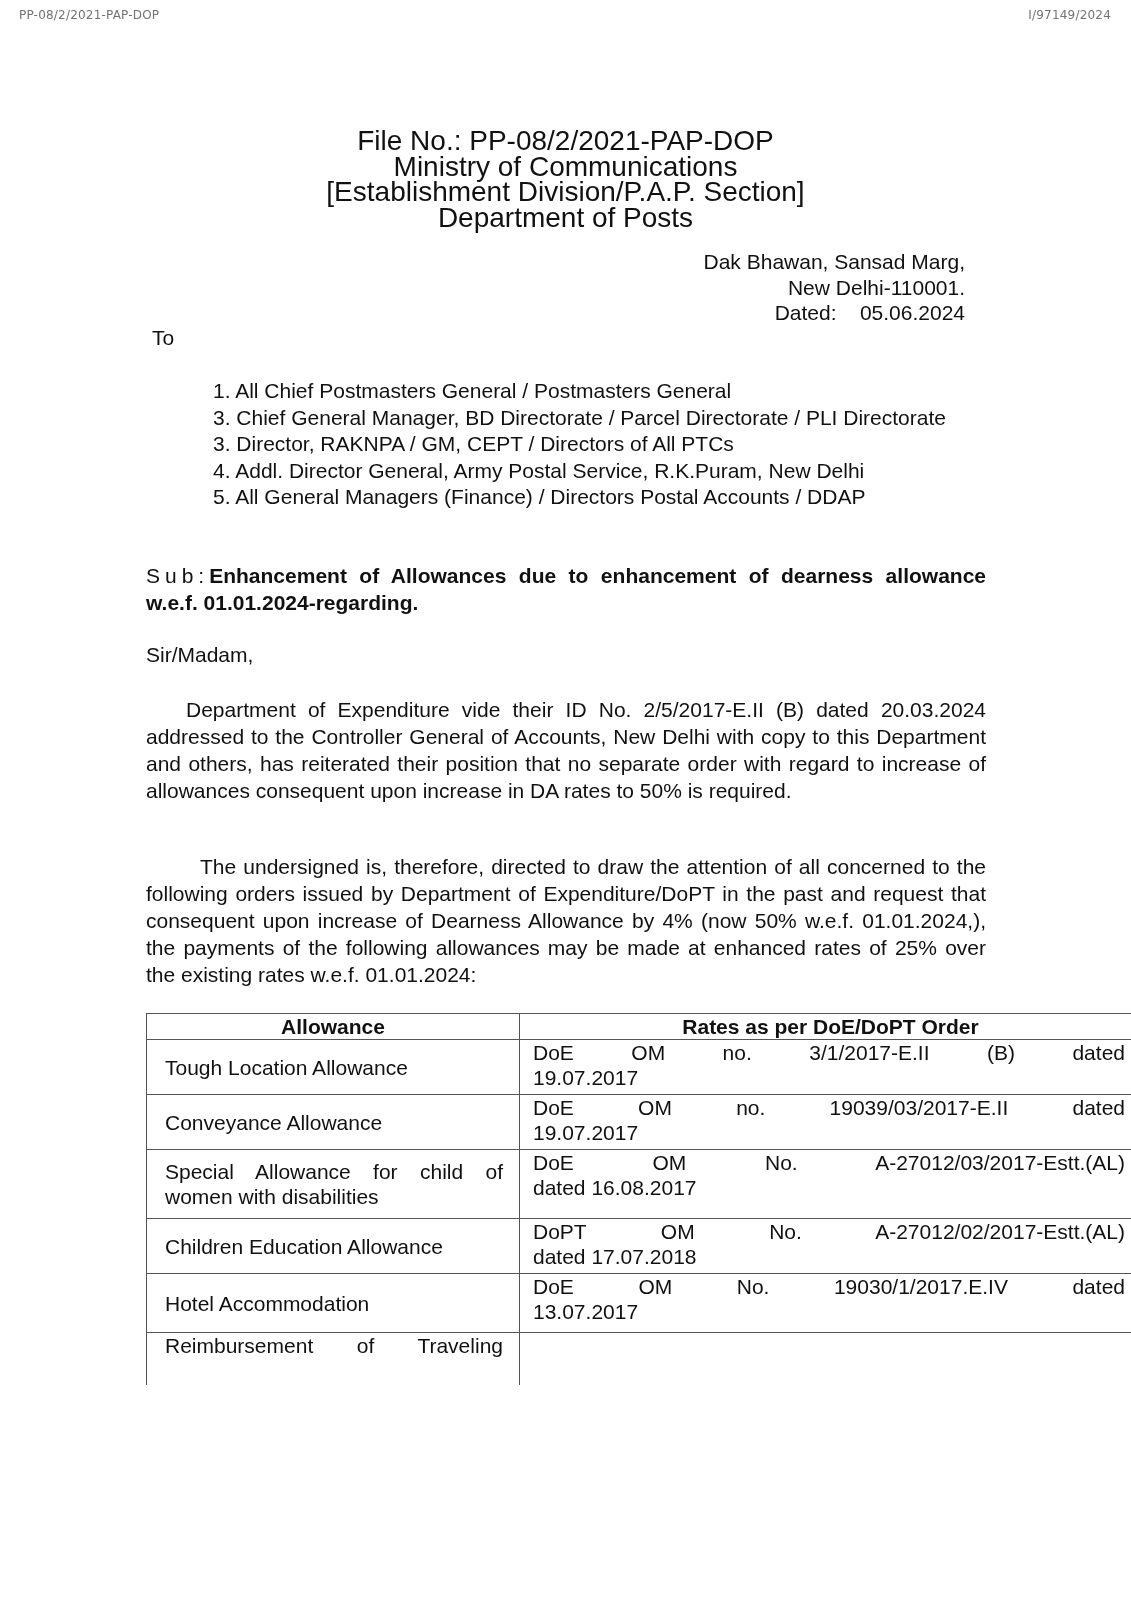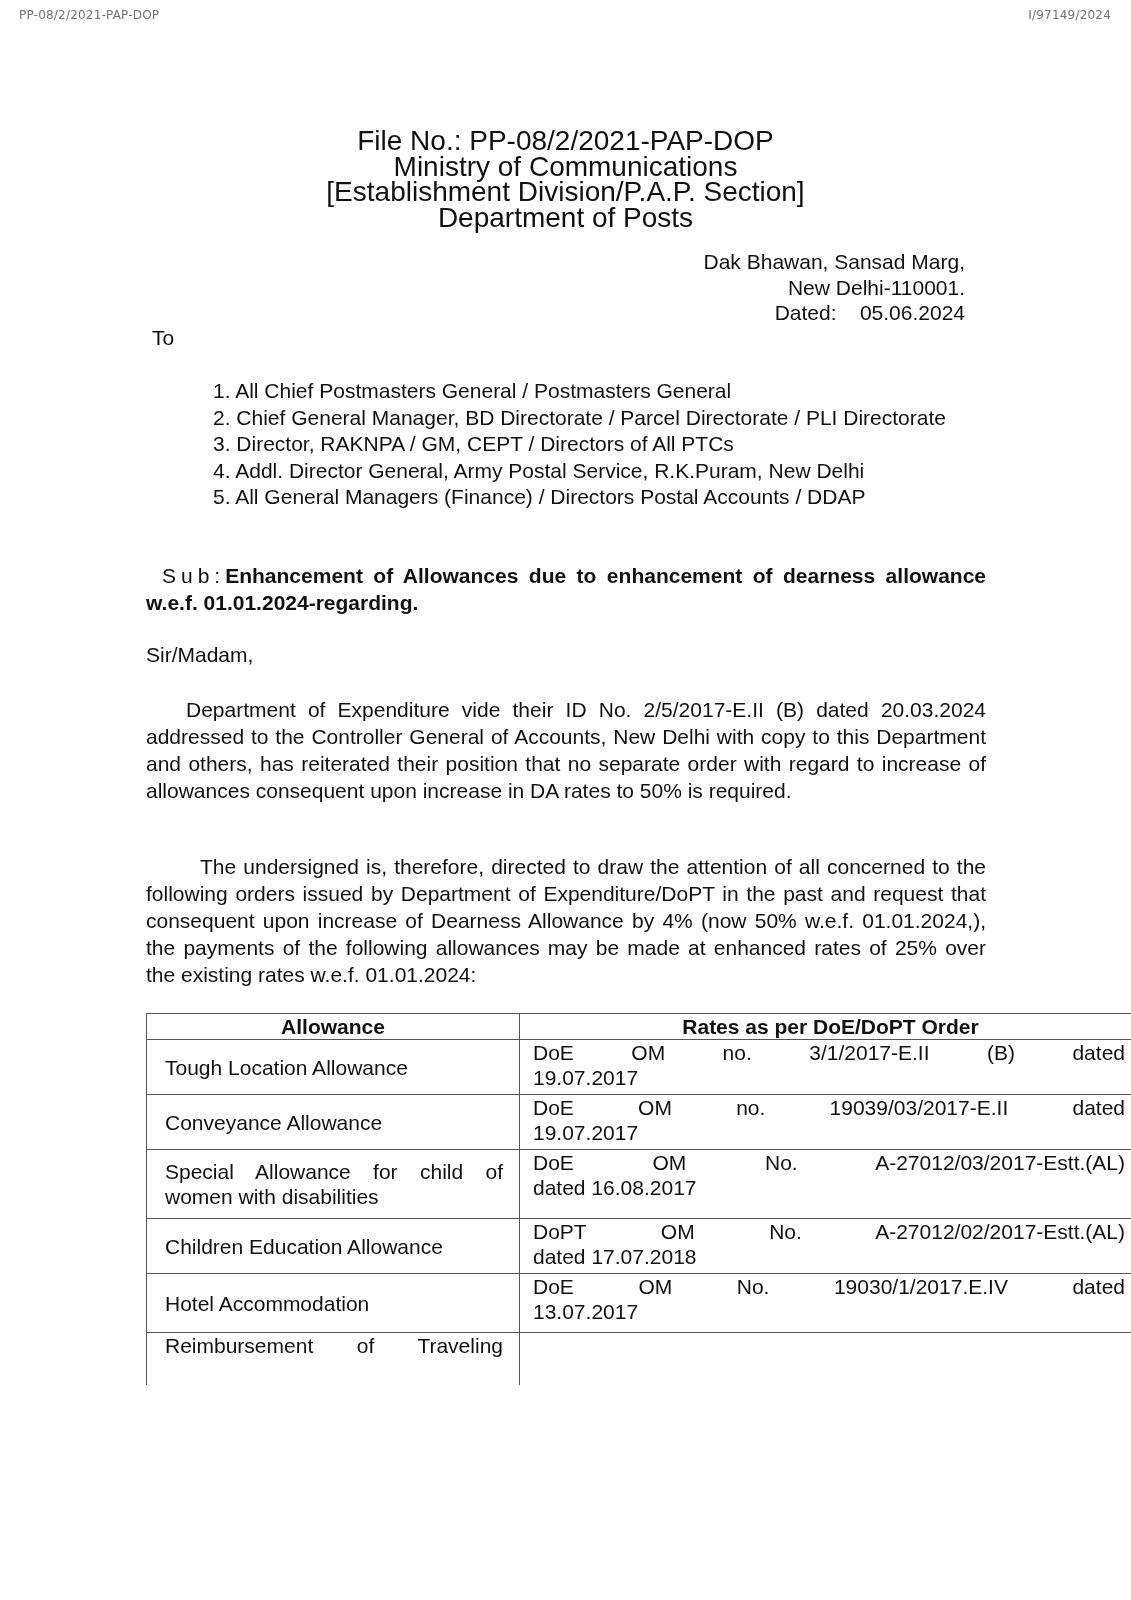--- a/index.html
+++ b/index.html
@@ -8,21 +8,21 @@
     .hdr-left { left: 19px; }
     .hdr-right { right: 20px; }
     .center-block { position: absolute; top: 128px; left: 0; width: 1131px; text-align: center; font-size: 28px; line-height: 25.5px; }
     .center-block div { margin-left: 0; }
     .addr { position: absolute; top: 249px; right: 166px; text-align: right; font-size: 21px; line-height: 25.5px; }
     .to { position: absolute; top: 326px; left: 152px; font-size: 21px; }
     .recipients { position: absolute; top: 378px; left: 213px; width: 773px; font-size: 21px; line-height: 26.5px; }
     .recipients .item { text-align: justify; text-align-last: left; }
     .recipients .item.wide { text-align-last: left; }
     .sub { position: absolute; top: 562px; left: 146px; width: 840px; font-size: 21px; line-height: 27px; text-align: justify; }
-    .sub .lbl { letter-spacing: 5px; margin-left: 16px; }
+    .sub .lbl { letter-spacing: 5px; }
     .sub b { font-weight: bold; }
     .salutation { position: absolute; top: 643px; left: 146px; font-size: 21px; }
     .para { position: absolute; left: 146px; width: 840px; font-size: 21px; line-height: 27px; text-align: justify; }
     .p1 { top: 696px; text-indent: 40px; }
     .p2 { top: 853px; text-indent: 54px; }
     table.alw { position: absolute; top: 1013px; left: 146px; width: 996px; border-collapse: collapse; font-size: 21px; }
     table.alw th, table.alw td { border: 1.5px solid #555; vertical-align: top; }
     table.alw th { font-weight: bold; text-align: center; height: 25px; line-height: 25px; padding: 0; }
     table.alw td.c1 { width: 338px; padding: 0 16px 0 18px; text-align: justify; vertical-align: middle; line-height: 25px; }
     table.alw td.c2 { padding: 0 16px 0 13px; text-align: justify; text-align-last: left; line-height: 25px; }
@@ -48,21 +48,21 @@
 <div class="addr">
   <div>Dak Bhawan, Sansad Marg,</div>
   <div>New Delhi-110001.</div>
   <div style="white-space:pre;">Dated:    05.06.2024</div>
 </div>
 
 <div class="to">To</div>
 
 <div class="recipients">
   <div class="item">1. All Chief Postmasters General / Postmasters General</div>
-  <div class="item wide">2. Chief General Manager, BD Directorate / Parcel Directorate / PLI Directorate</div>
+  <div class="item wide">3. Chief General Manager, BD Directorate / Parcel Directorate / PLI Directorate</div>
   <div class="item">3. Director, RAKNPA / GM, CEPT / Directors of All PTCs</div>
   <div class="item">4. Addl. Director General, Army Postal Service, R.K.Puram, New Delhi</div>
   <div class="item">5. All General Managers (Finance) / Directors Postal Accounts / DDAP</div>
 </div>
 
 <div class="sub">
   <span class="lbl">Sub:</span><b>Enhancement of Allowances due to enhancement of dearness allowance w.e.f. 01.01.2024-regarding.</b>
 </div>
 
 <div class="salutation">Sir/Madam,</div>

